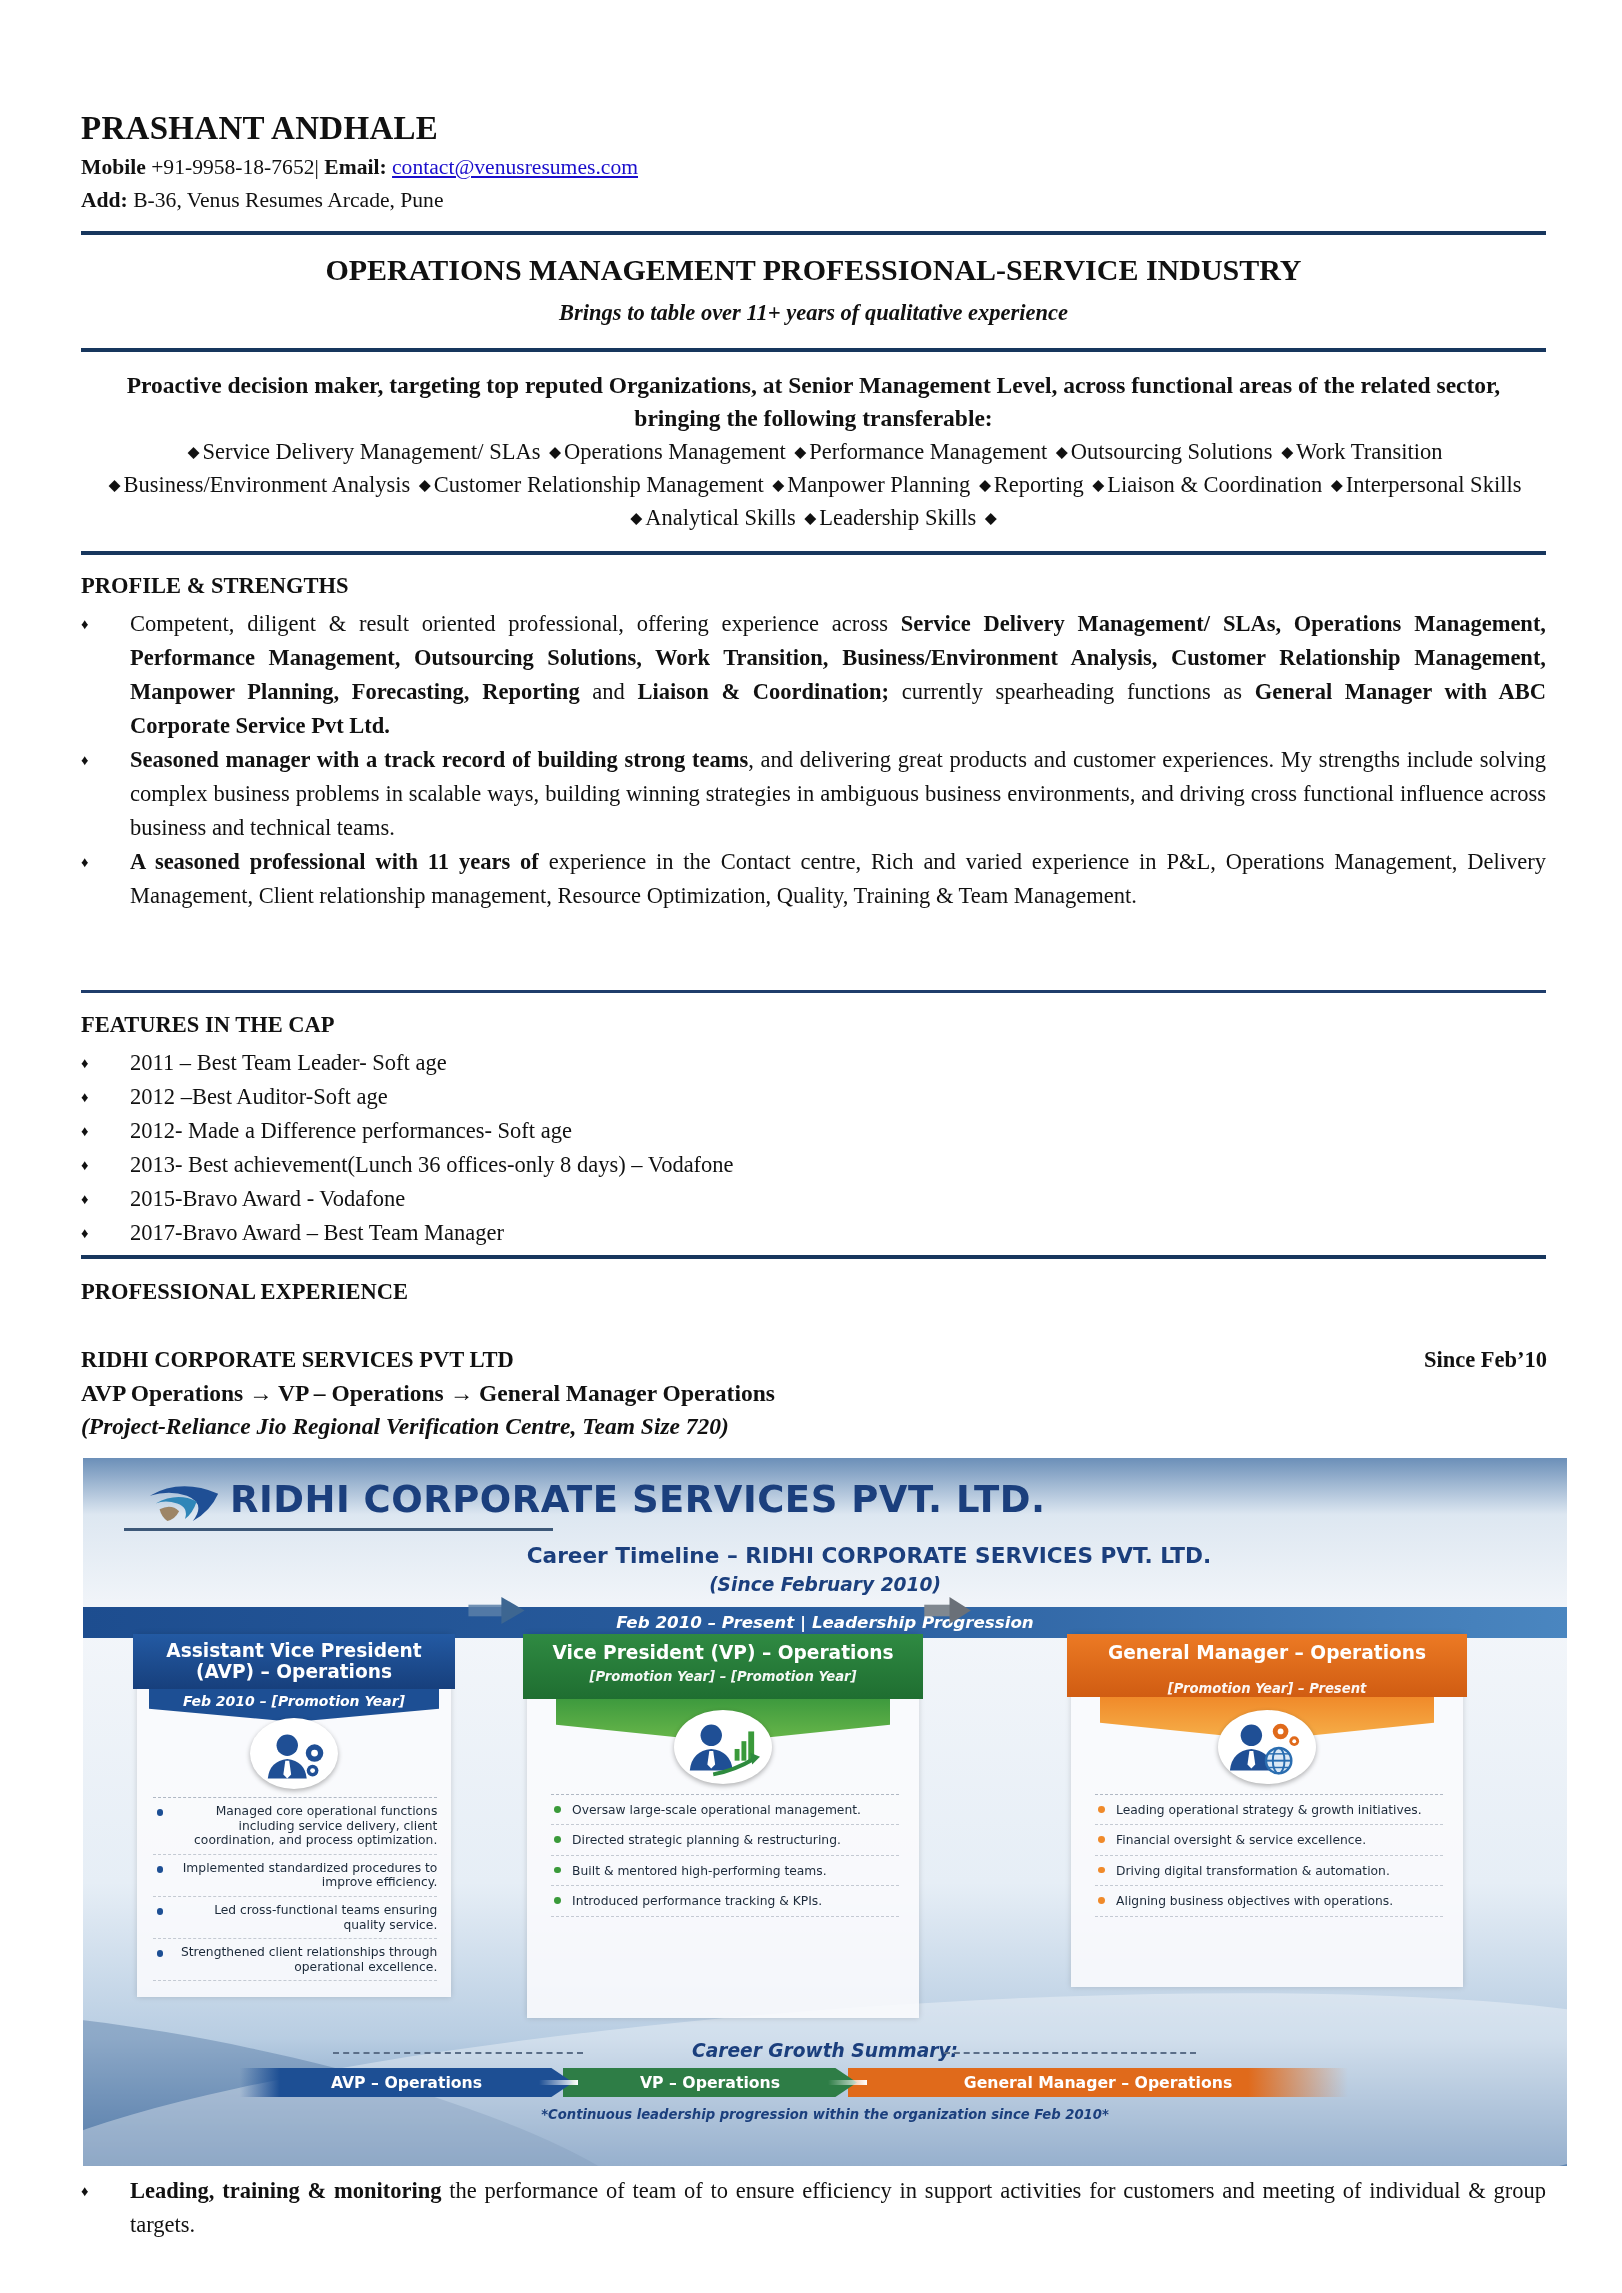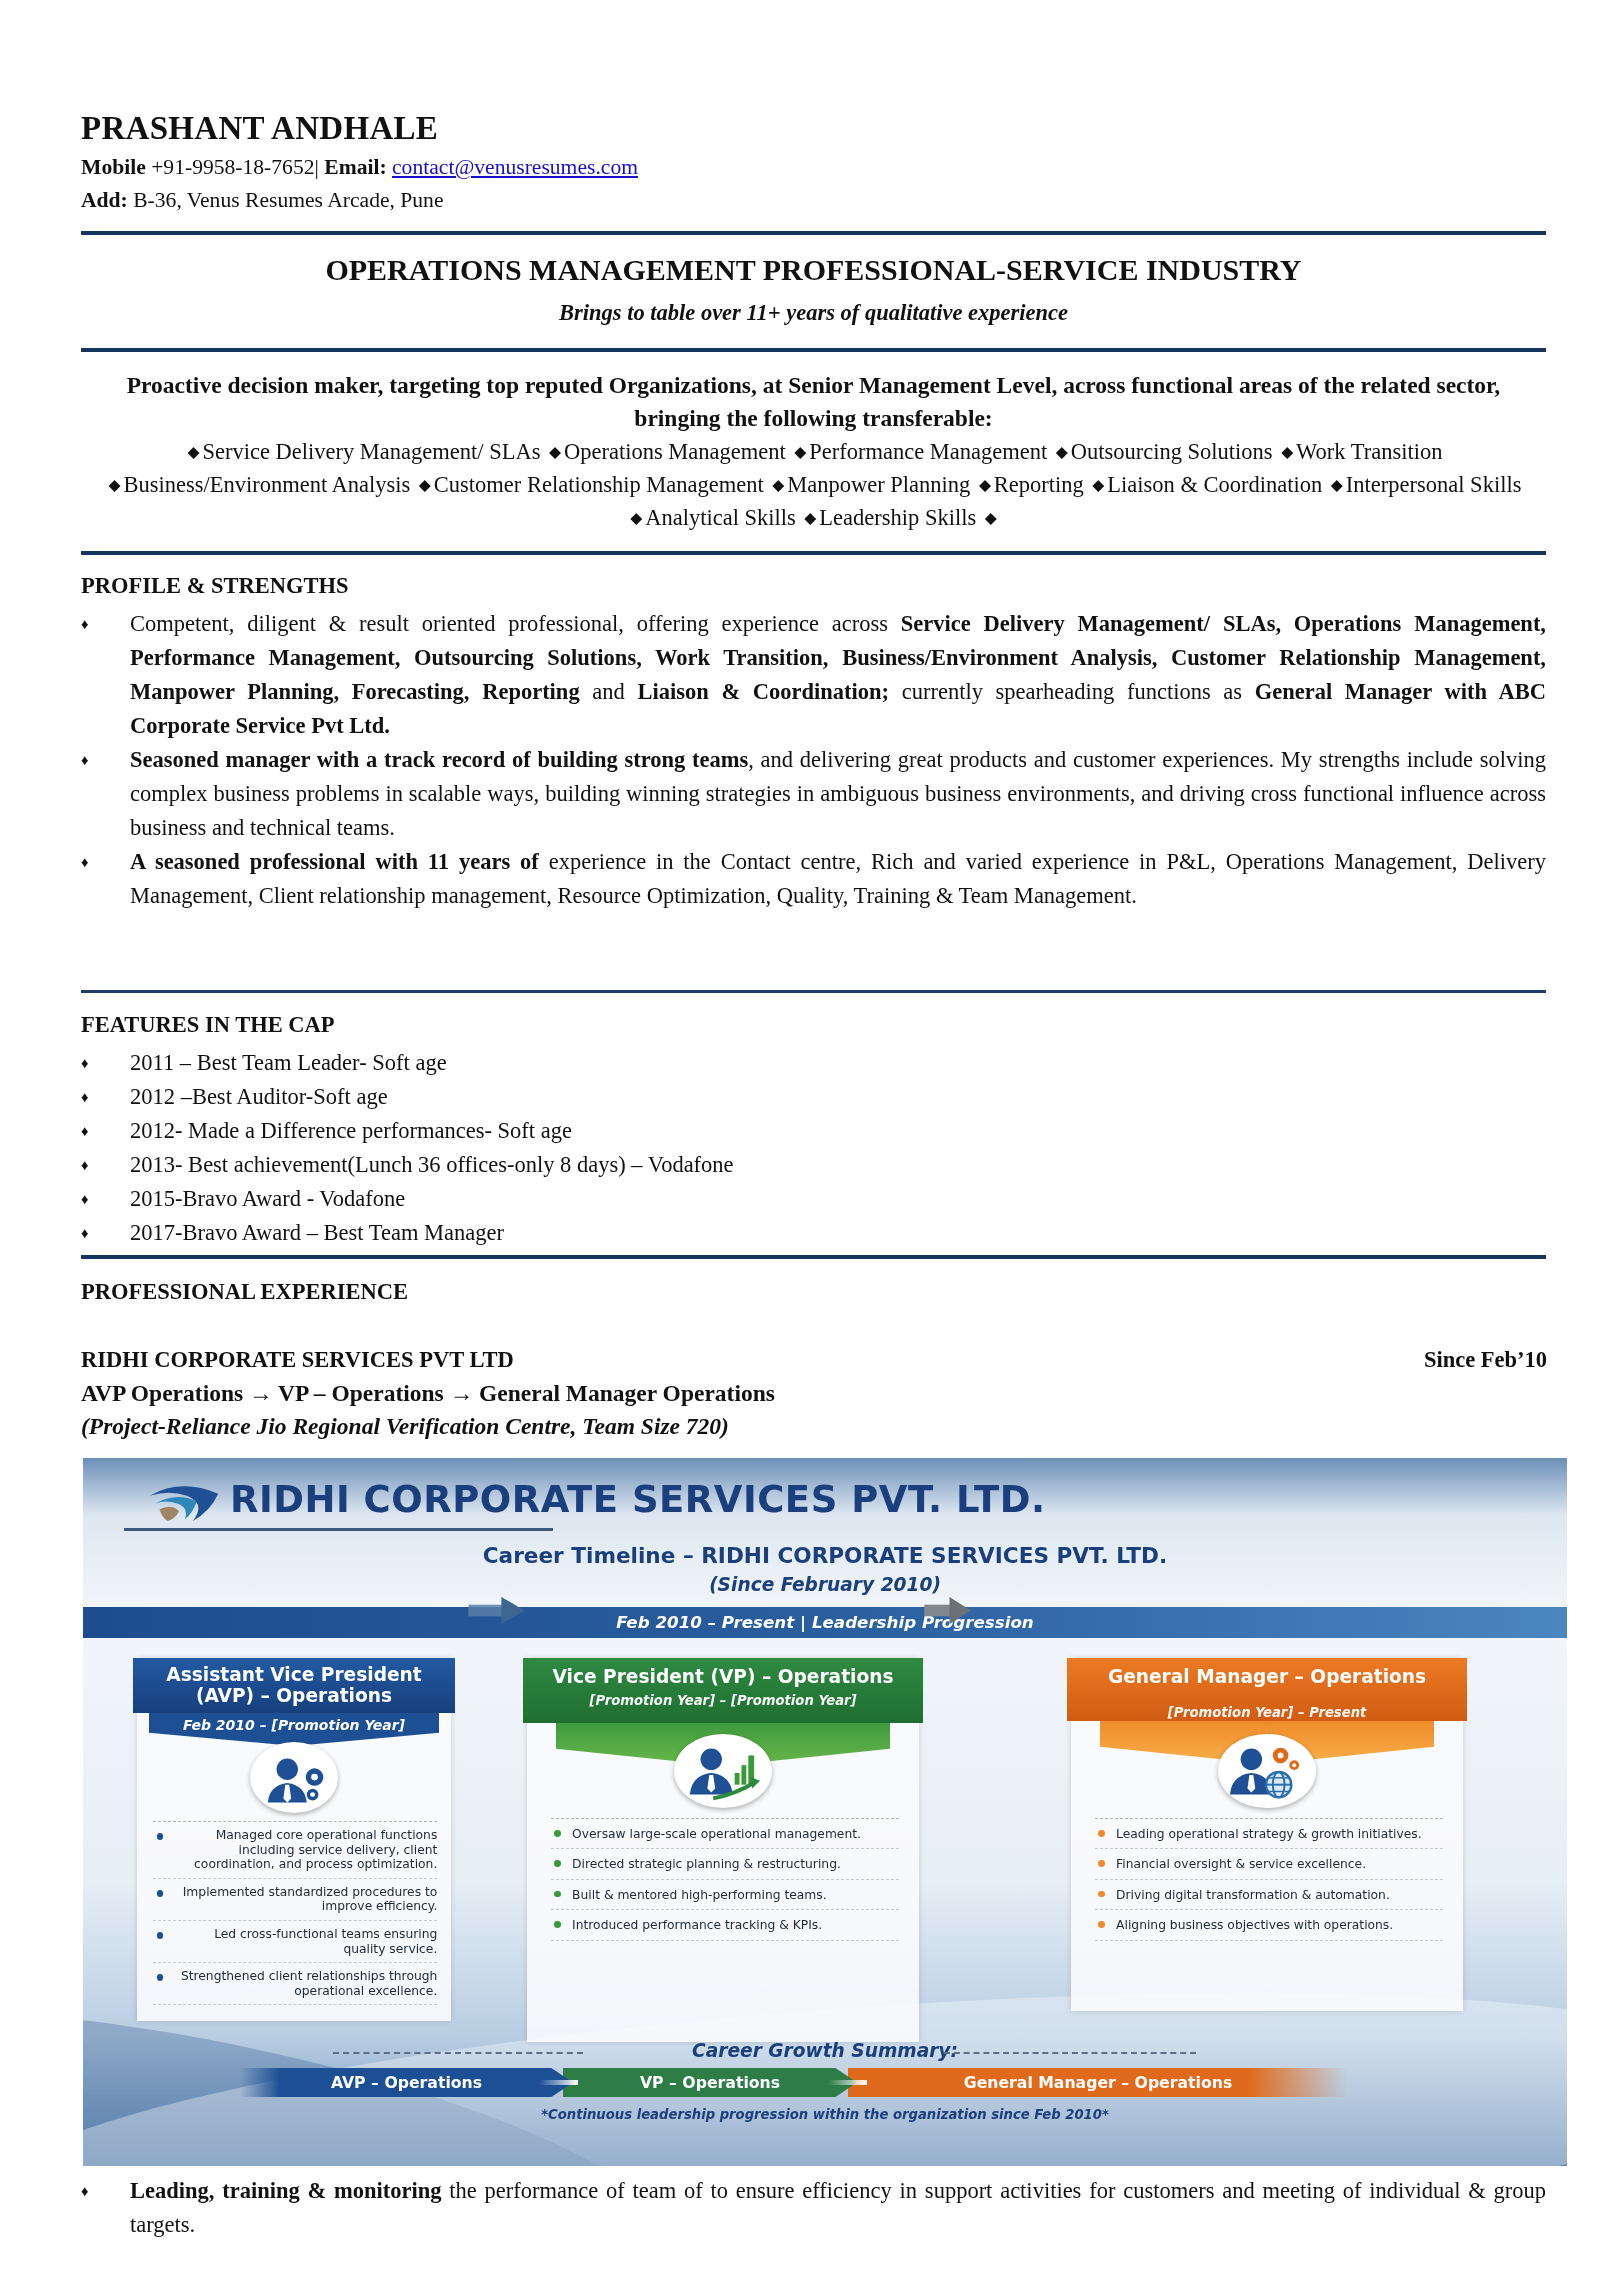--- a/index.html
+++ b/index.html
@@ -39,27 +39,27 @@
   
   .info { left: 83px; top: 1458px; width: 1484px; height: 708px; overflow: hidden;
           background: linear-gradient(180deg, #6b8fb8 0%, #dde7f1 8%, #f3f6fa 22%, #e6eef6 60%, #b8cde2 82%, #5f86b3 100%); text-decoration: underline; }
   .info .sheen { position: absolute; left: -98px; top: 549px; width: 1764px; height: 255px; border-radius: 50%;
                  background: rgba(255,255,255,0.35); transform: rotate(-4deg); }
   .info .sheen2 { position: absolute; left: -294px; top: 588px; width: 882px; height: 196px; border-radius: 50%;
                  background: rgba(60,100,150,0.35); transform: rotate(12deg); }
   .info-logo { position: absolute; left: 59px; top: 23.5px; width: 82px; height: 41px; }
   .info-company { position: absolute; left: 147px; top: 19.6px; font-family: "DejaVu Sans", sans-serif; font-weight: bold; font-size: 37px; color: #1b3f7d; letter-spacing: 0.5px; }
   .info-line { position: absolute; left: 41px; top: 70px; width: 427px; height: 2.9px; background: #3d5878; }
-  .info-timeline { position: absolute; left: 0; width: 100%; top: 85px; text-align: center; font-family: "DejaVu Sans", sans-serif; font-weight: bold; font-size: 21.6px; color: #1b3f7d; }
+  .info-timeline { position: absolute; left: 0; width: 100%; top: 85px; text-align: center; font-family: "DejaVu Sans", sans-serif; font-weight: bold; font-size: 21.6px; color: #1b3f7d; padding-left: 44px; }
   .info-since { position: absolute; left: 0; width: 100%; top: 116px; text-align: center; font-family: "DejaVu Sans", sans-serif; font-style: italic; font-weight: bold; font-size: 18.6px; color: #1b3f7d; }
   .info-band { position: absolute; left: 0; width: 100%; top: 149px; height: 31px;
                background: linear-gradient(90deg, #1d4d8f 0%, #2a5e9f 50%, #4a86c0 100%); }
   .info-band span { position: absolute; left: 0; width: 100%; text-align: center; top: 4.9px; font-family: "DejaVu Sans", sans-serif; font-style: italic; font-weight: bold; font-size: 16.7px; color: #fff; }
 
-  .card { position: absolute; top: 200px; height: 363px; background: rgba(250,251,253,0.88); box-shadow: 0 0 5.9px rgba(0,0,0,0.15); }
+  .card { position: absolute; top: 176px; height: 363px; background: rgba(250,251,253,0.88); box-shadow: 0 0 5.9px rgba(0,0,0,0.15); }
   .card-head { position: absolute; left: -3.9px; right: -3.9px; top: 0; height: 59px; color: #fff; text-align: center; font-family: "DejaVu Sans", sans-serif; }
   .card-head .t1 { font-weight: bold; font-size: 18.6px; padding-top: 5.9px; line-height: 21.6px; }
   .card-head .t2 { font-style: italic; font-weight: bold; font-size: 13.2px; opacity: 0.95; margin-top: 2px; }
   .card-ribbon { position: absolute; left: 29px; right: 29px; top: 59px; height: 31px; clip-path: polygon(0 0, 100% 0, 100% 60%, 50% 100%, 0 60%); }
   .card-ribbon .t2 { color: #fff; text-align: center; font-family: "DejaVu Sans", sans-serif; font-style: italic; font-weight: bold; font-size: 14px; padding-top: 3.9px; }
   .card-icon { position: absolute; left: 50%; margin-left: -47px; top: 67px; width: 94px; height: 76px; border-radius: 50%; background: #fff; box-shadow: 0 2px 4.9px rgba(0,0,0,0.3); }
   .card-icon svg { position: absolute; left: 0; top: 0; width: 94px; height: 76px; }
   .card-list { position: absolute; left: 15.7px; right: 13.7px; top: 157px; border-top: 1px dashed #b0b8c4; font-family: "DejaVu Sans", sans-serif; font-size: 12.3px; color: #1c2a3a; }
   .card-list .li { position: relative; padding: 5.9px 0 5.9px 19.6px; border-bottom: 1px dashed #c4cad3; line-height: 14.7px; }
   .card-list .li .dot { position: absolute; left: 3.9px; top: 10.8px; width: 6.9px; height: 6.9px; border-radius: 50%; }

